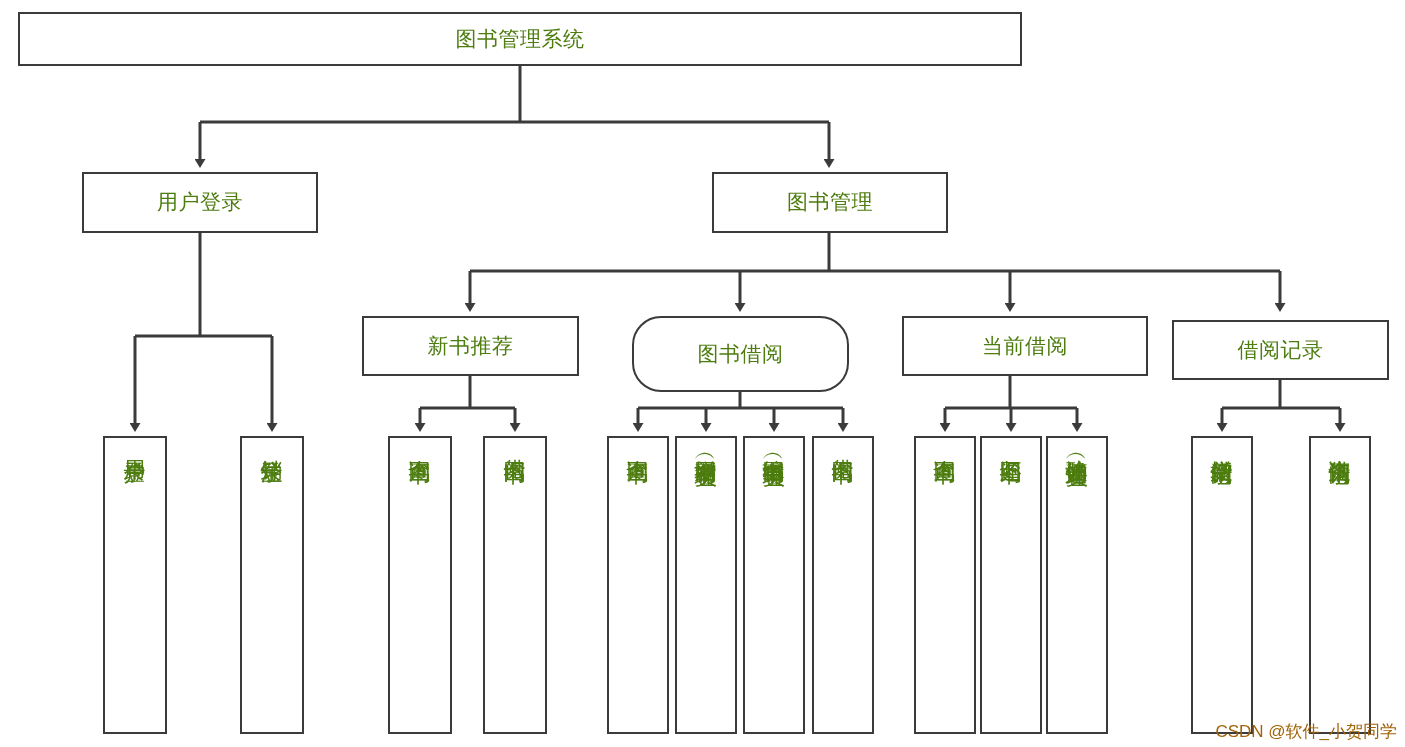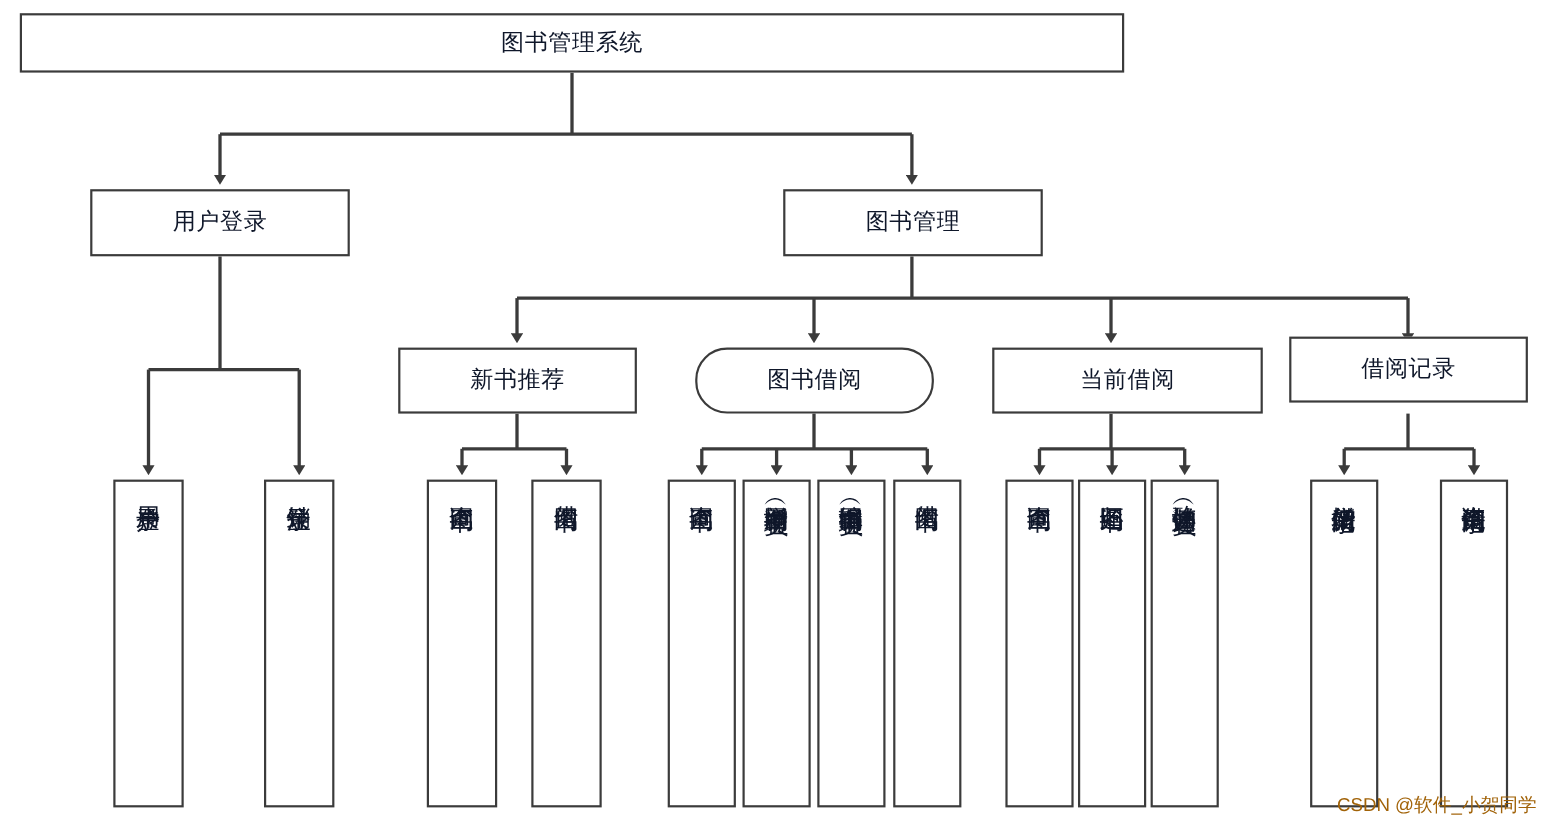--- a/index.html
+++ b/index.html
@@ -29,21 +29,21 @@
   }
   
   .node {
     position: absolute;
     box-sizing: border-box;
     border: 2px solid #3b3b3b;
     background: #ffffff;
     display: flex;
     align-items: center;
     justify-content: center;
-    color: #0f172a;
+    color: #4d7c0f;
   }
   .node .label {
     display: block;
     text-align: center;
     line-height: 1.18;
     letter-spacing: 0.5px;
   }
   
   .node.h .label {
     font-size: 21px;
@@ -144,29 +144,29 @@
   </div>
 
   <div class="node h" style="left:362px; top:316px; width:217px; height:60px;">
     <span class="label">新书推荐</span>
   </div>
 
   <div class="node h" style="left:712px; top:172px; width:236px; height:61px;">
     <span class="label">图书管理</span>
   </div>
 
-  <div class="node h" style="left:632px; top:316px; width:217px; height:60px;border-radius:29px;">
+  <div class="node h" style="left:632px; top:316px; width:217px; height:76px;border-radius:29px;">
     <span class="label">图书借阅</span>
   </div>
 
   <div class="node h" style="left:902px; top:316px; width:246px; height:60px;">
     <span class="label">当前借阅</span>
   </div>
 
-  <div class="node h" style="left:1172px; top:306px; width:217px; height:60px;">
+  <div class="node h" style="left:1172px; top:320px; width:217px; height:60px;">
     <span class="label">借阅记录</span>
   </div>
 
   <div class="node v" style="left:103px; top:436px; width:64px; height:298px;">
     <span class="label">用户登录</span>
   </div>
   <div class="node v" style="left:240px; top:436px; width:64px; height:298px;">
     <span class="label">注销登录</span>
   </div>
 

